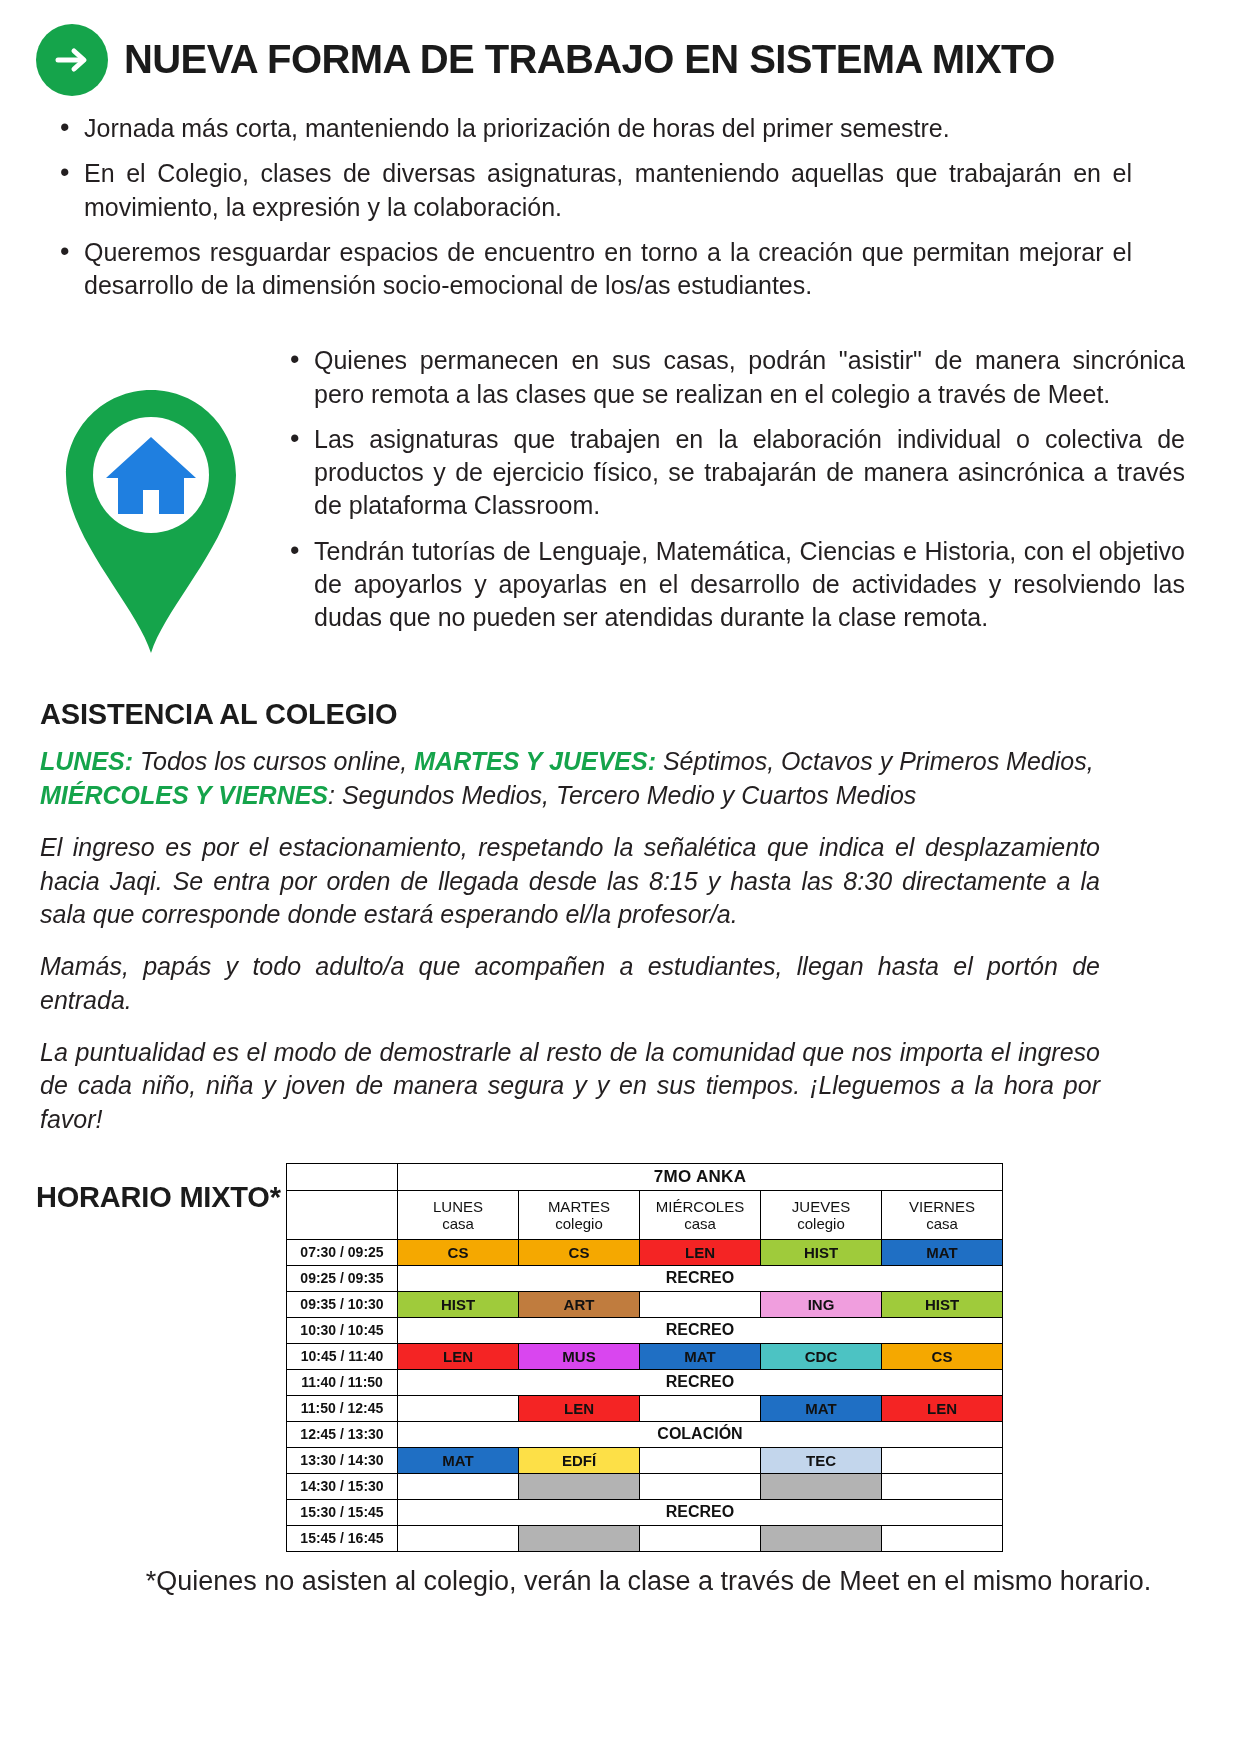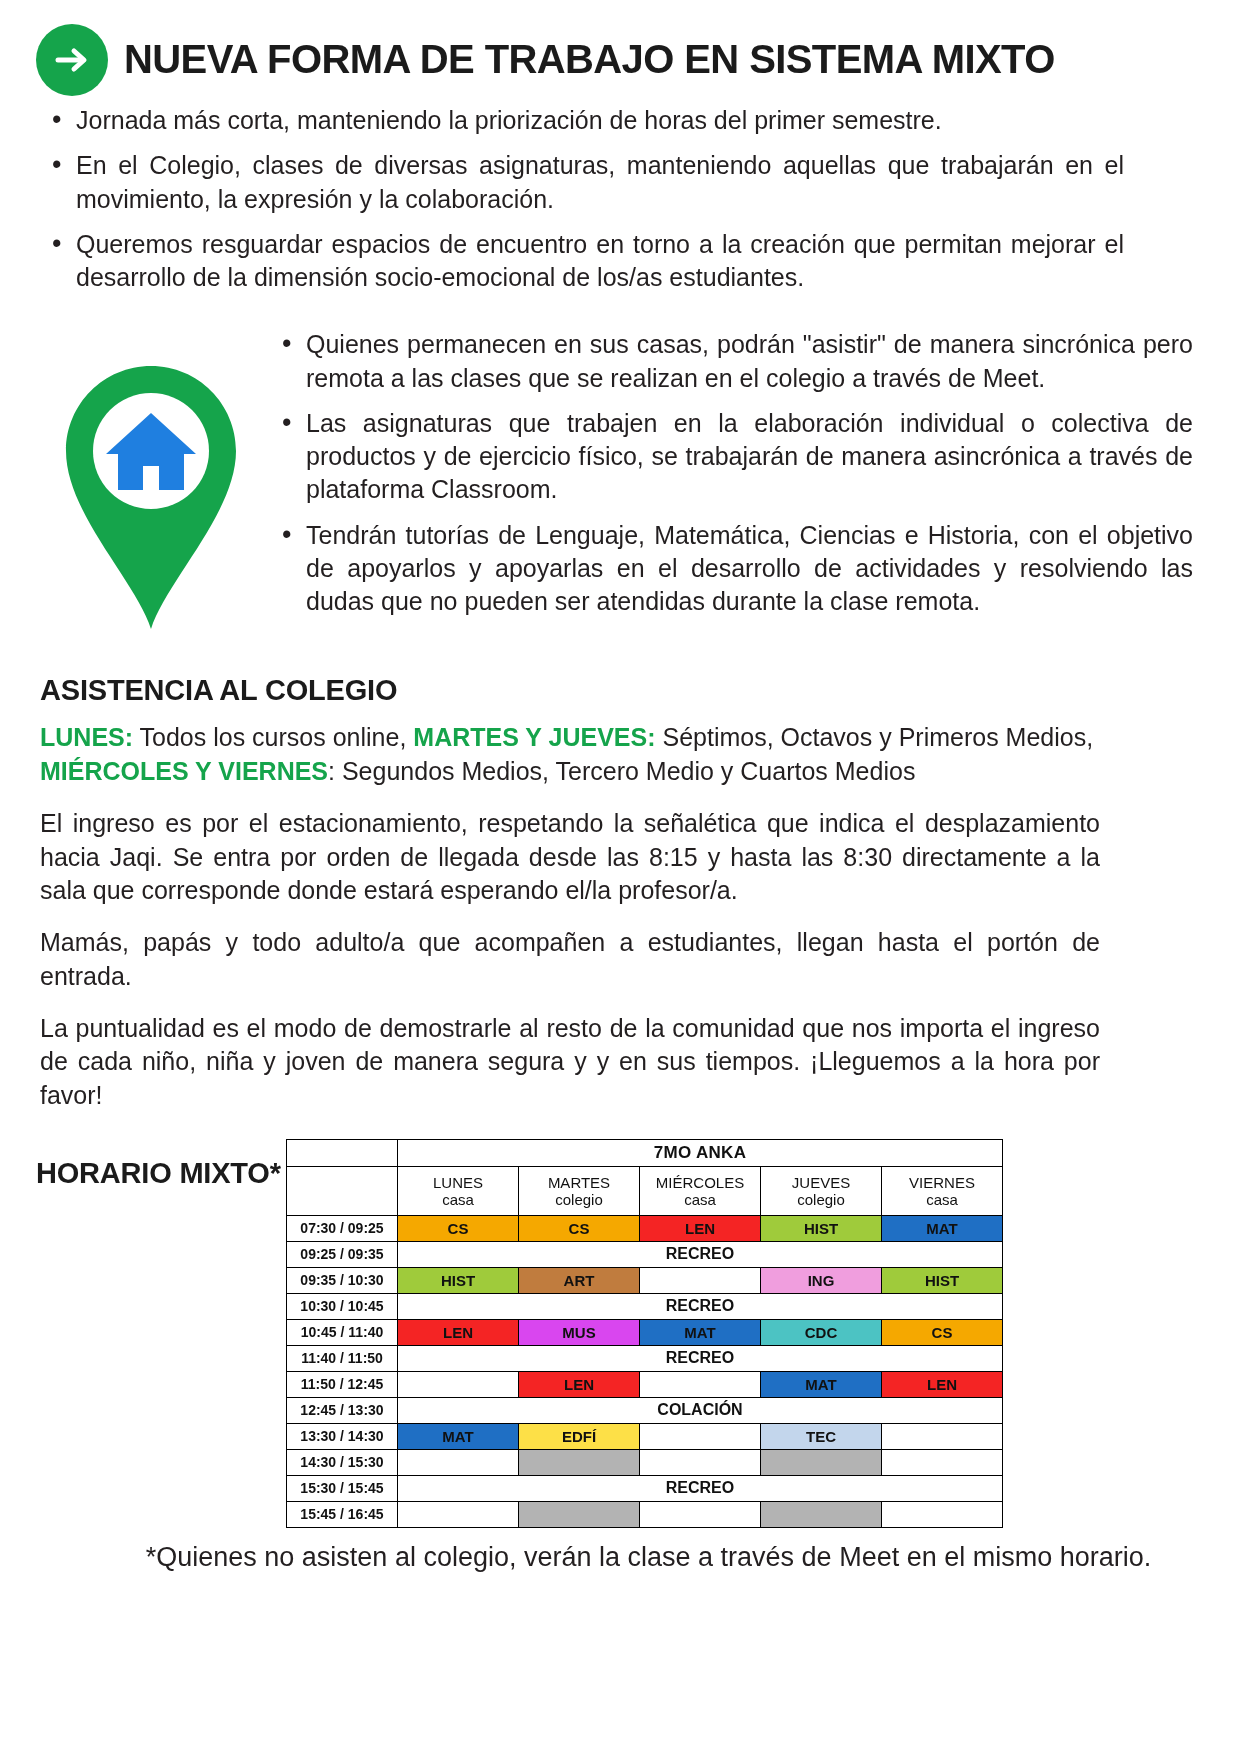--- a/index.html
+++ b/index.html
@@ -46,21 +46,21 @@
     font-weight: 800;
     letter-spacing: -0.6px;
     line-height: 1.05;
     margin-top: 16px;
     color: #1b1b1b;
   }
 
   
   ul.bullets {
     list-style: none;
-    margin: 8px;
+    margin: 16px;
     padding: 0;
   }
   ul.bullets > li {
     position: relative;
     padding-left: 32px;
     margin: 0 0 12px 0;
     font-size: 25px;
     line-height: 1.33;
     text-align: justify;
     color: #231f20;
@@ -110,20 +110,21 @@
     margin: 36px 0 14px 4px;
     color: #1b1b1b;
   }
   p.body-text {
     font-size: 25px;
     line-height: 1.35;
     text-align: justify;
     margin: 0 0 18px 4px;
     color: #231f20;
     width: 1060px;
+    font-style: italic;
   }
   p.no-justify { text-align: left; }
   .green-strong {
     color: #15a44b;
     font-weight: 700;
   }
 
   
   .schedule-row {
     display: flex;

